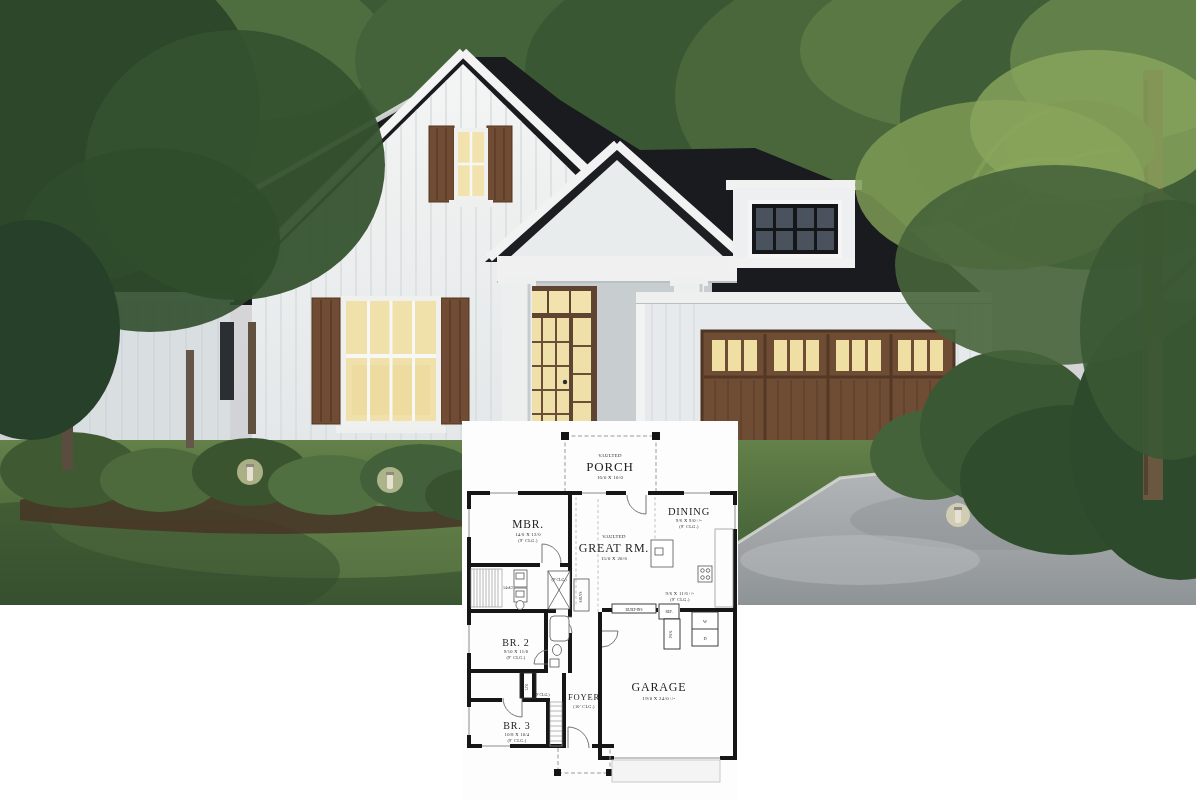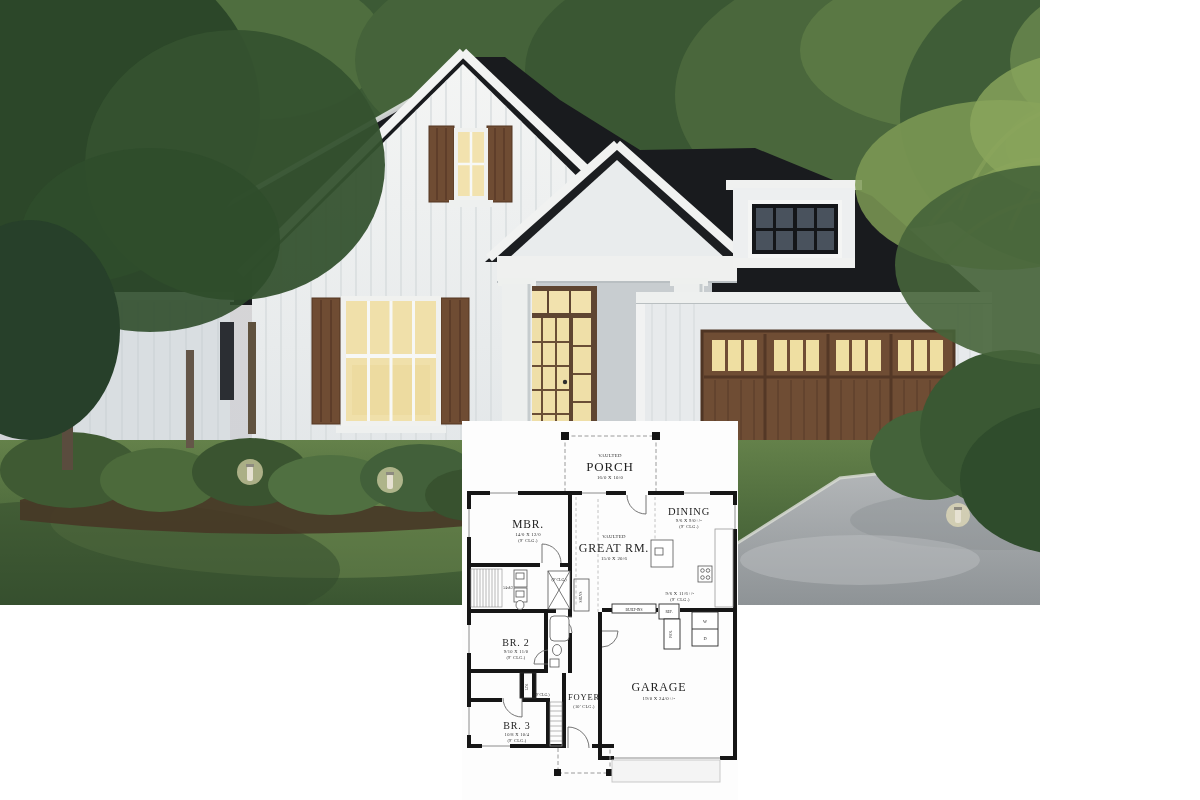--- a/index.html
+++ b/index.html
@@ -1,17 +1,17 @@
 <!DOCTYPE html>
 <html><head>
 <meta charset="utf-8">
 <style>
   html,body{margin:0;padding:0;background:#ffffff;}
-  #stage{position:relative;width:1040px;height:800px;overflow:hidden;background:#ffffff;
-         font-family:"Liberation Serif","DejaVu Serif",serif;}
+  #stage{position:relative;width:1168px;height:800px;overflow:hidden;background:#ffffff;
+         font-family:"Liberation Serif","DejaVu Serif",serif;padding-left:28px;}
   #photo{position:absolute;left:0;top:0;width:1200px;height:605px;}
   #plan-panel{position:absolute;left:462px;top:421px;width:276px;height:379px;background:#fdfdfd;}
   #plan-panel svg{display:block;}
   .plan-name{font-family:"Liberation Serif","DejaVu Serif",serif;fill:#1e1e1e;letter-spacing:.8px;}
   .plan-dims{font-family:"Liberation Serif","DejaVu Serif",serif;fill:#2a2a2a;letter-spacing:.3px;}
   .plan-tiny{font-family:"Liberation Serif","DejaVu Serif",serif;fill:#2a2a2a;}
   text{text-anchor:middle;}
 </style>
 </head>
 <body>

